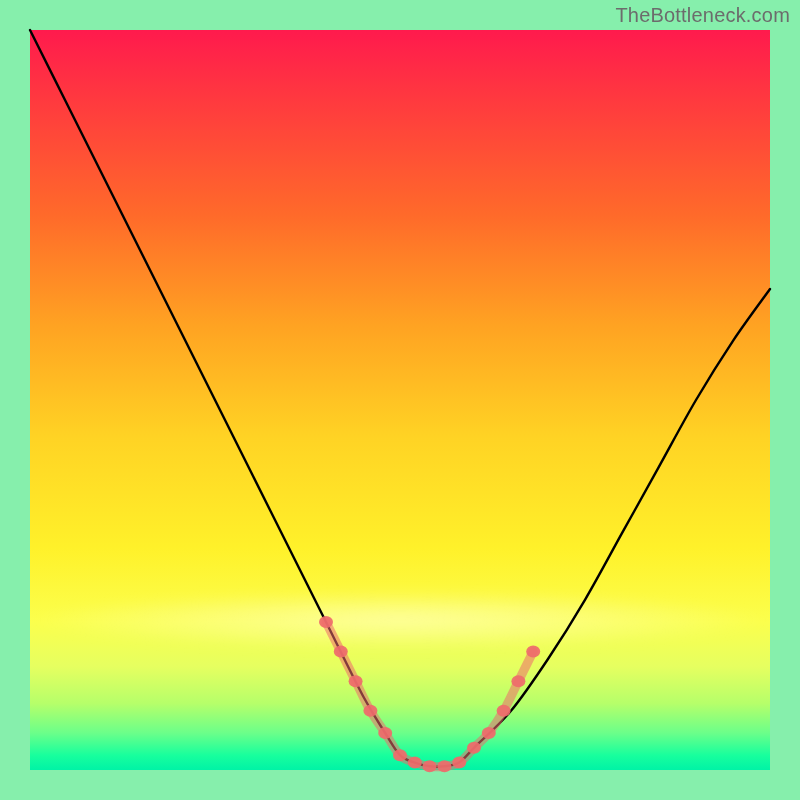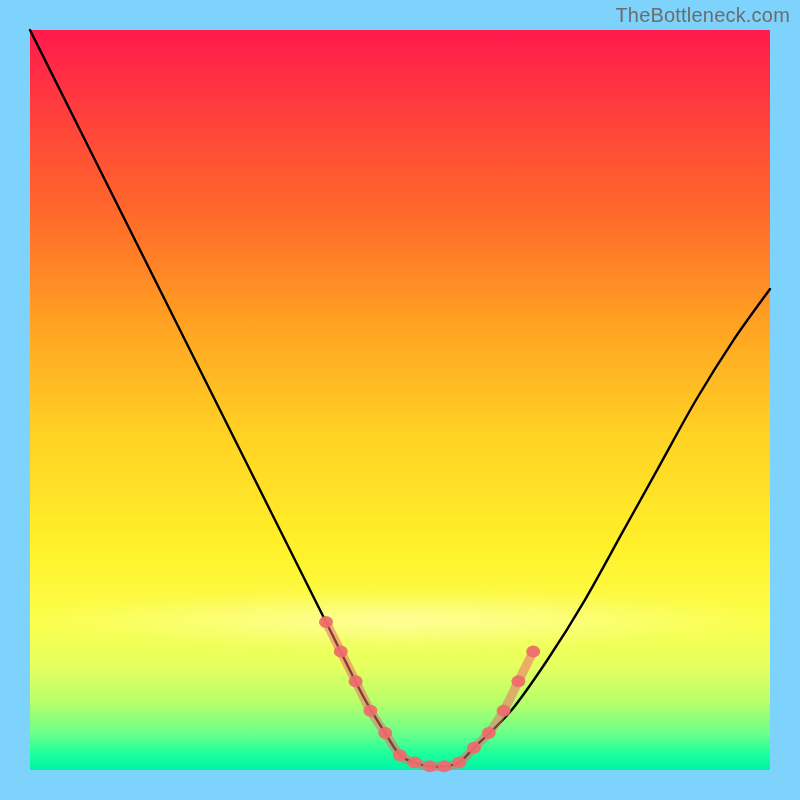--- a/index.html
+++ b/index.html
@@ -8,21 +8,21 @@
     width: 800px;
     height: 800px;
     overflow: hidden;
     background: #000;
     font-family: Arial, Helvetica, sans-serif;
   }
   .frame {
     position: absolute;
     top: 0; left: 0;
     width: 800px; height: 800px;
-    background: #7dd3fc;
+    background: #86efac;
   }
   .plot-wrap {
     position: absolute;
     top: 30px;
     left: 30px;
     width: 740px;
     height: 740px;
   }
   .gradient {
     position: absolute;

